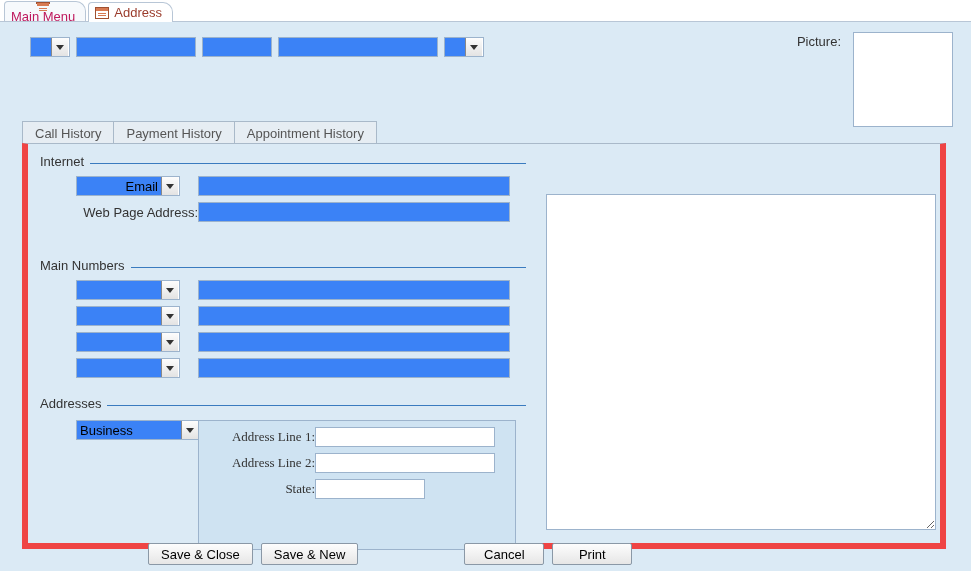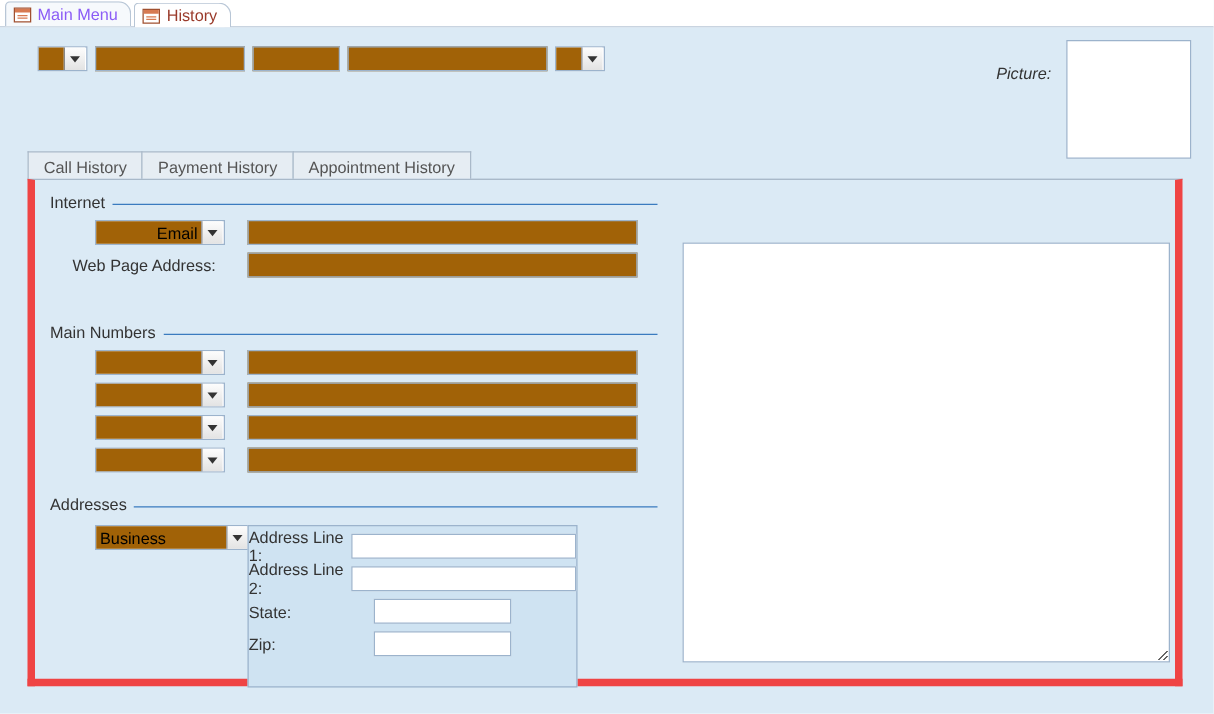--- a/index.html
+++ b/index.html
@@ -28,21 +28,21 @@
     height: 20px;
     padding: 0 10px 0 6px;
     background: #f6f9fc;
     border: 1px solid #b8c6d6;
     border-bottom: none;
     border-radius: 4px 10px 0 0;
     gap: 5px;
     cursor: pointer;
   }
   .app-tab.active { background: #fff; color: #9a3b2b; position: relative; top: 1px; }
-  .app-tab.inactive { color: #8b5cf6; }
+  .app-tab.inactive { color: #be185d; flex-direction: column; }
   .form-icon {
     width: 14px; height: 12px;
     border: 1px solid #a05030; background: #fff; position: relative;
   }
   .form-icon::before {
     content: ""; position: absolute; left: 0; top: 0; width: 100%; height: 3px; background: #d77a52;
   }
   .form-icon::after {
     content: ""; position: absolute; left: 2px; top: 5px; width: 8px; height: 1px; background: #d77a52; box-shadow: 0 2px 0 #d77a52;
   }
@@ -60,21 +60,21 @@
   .txt-med { width: 120px; }
   .txt-lg { width: 160px; }
   .combo-sm { width: 40px; }
 
   .jobtitle-row {
     position: absolute; left: 30px; top: 45px; display: flex; align-items: center; gap: 10px;
   }
   .jobtitle-row .lbl { width: 110px; }
   .jobtitle-row input { width: 320px; }
 
-  .picture-label { position: absolute; right: 130px; top: 29px; font-weight: normal; font-style: italic; }
+  .picture-label { position: absolute; right: 130px; top: 12px; font-weight: normal; }
   .picture-box {
     position: absolute; right: 18px; top: 10px; width: 100px; height: 95px;
     background: #fff; border: 1px solid #9cb3cc;
   }
 
   .tabset {
     position: absolute; left: 22px; top: 98px; width: 924px;
   }
   .tabstrip {
     display: flex;
@@ -118,24 +118,24 @@
   .groupbox .gline {
     position: absolute; left: 0; top: 7px; right: 0; height: 1px; background: #3a7bbf;
   }
   .groupbox .gbody { position: absolute; left: 0; top: 18px; right: 0; }
 
   .internet { left: 12px; top: 12px; width: 486px; height: 92px; }
   .phones   { left: 12px; top: 116px; width: 486px; height: 128px; }
   .addresses{ left: 12px; top: 254px; width: 486px; height: 150px; }
 
   .row { display: flex; align-items: center; height: 24px; margin-bottom: 2px; }
-  .row .lbl { width: 140px; text-align: left; }
+  .row .lbl { width: 140px; text-align: right; }
 
   input[type="text"], .txt {
-    height: 20px; border: 1px solid #9cb3cc; background: #a16207; padding: 0 3px; font-family: inherit; font-size: 13px;
+    height: 20px; border: 1px solid #9cb3cc; background: #3b82f6; padding: 0 3px; font-family: inherit; font-size: 13px;
   }
   .combo {
     display: inline-flex; height: 20px; border: 1px solid #9cb3cc; background: #fff;
   }
   .combo input { border: none; height: 18px; padding: 0 3px; width: calc(100% - 18px); font-family: inherit; font-size: 13px; }
   .combo .dd {
     width: 17px; height: 18px; border-left: 1px solid #888;
     background: linear-gradient(#fdfdfd,#e3e3e3);
     display: flex; align-items: center; justify-content: center; cursor: pointer;
   }
@@ -143,22 +143,22 @@
     content: ""; width: 0; height: 0; border-left: 4px solid transparent; border-right: 4px solid transparent; border-top: 5px solid #333;
   }
 
   .notes-label { position: absolute; left: 518px; top: 32px; margin-top: 28px; }
   .notes-box {
     position: absolute; left: 518px; top: 50px; width: 390px; height: 336px;
     background: #fff; border: 1px solid #9cb3cc;
   }
 
   .address-panel {
-    position: absolute; left: 158px; top: 0; width: 264px; height: 130px;
-    background: #cfe3f2; border: 1px solid #9cb3cc; padding: 4px 0;
+    position: absolute; left: 158px; top: 0; width: 318px; height: 130px;
+    background: #cfe3f2; border: 1px solid #9cb3cc; padding: 4px 16px; font-family: Liberation Serif, serif;
   }
   .address-panel .row .lbl { width: 100px; }
   .address-panel input { background: #fff; }
 
   .bottom-buttons {
     position: absolute; left: 0; bottom: 6px; width: 100%; display: flex; gap: 8px; padding-left: 148px;
   }
   .btn {
     height: 22px; padding: 0 12px; border: 1px solid #8a98a6; background: linear-gradient(#fdfdfd,#e6e6e6);
     font-family: inherit; font-size: 13px; cursor: pointer; border-radius: 2px;
@@ -168,21 +168,21 @@
 </head>
 <body>
 
 <div class="app-tabs">
   <div class="app-tab inactive">
     <span class="form-icon"></span>
     <span>Main Menu</span>
   </div>
   <div class="app-tab active">
     <span class="form-icon"></span>
-    <span>History</span>
+    <span>Address</span>
   </div>
 </div>
 
 <div class="form-area">
 
   <div class="picture-label">Picture:</div>
   <div class="picture-box"></div>
 
   <div class="top-row">
     <div class="combo combo-tiny">
@@ -287,28 +287,31 @@
                 <input class="txt" style="width: 180px;" type="text" value="">
               </div>
             <div class="row">
                 <span class="lbl">Address Line 2:</span>
                 <input class="txt" style="width: 180px;" type="text" value="">
               </div>
             <div class="row">
                 <span class="lbl">State:</span>
                 <input class="txt" style="width: 110px;" type="text" value="">
               </div>
-            <div class="row">
-                <span class="lbl">Zip:</span>
-                <input class="txt" style="width: 110px;" type="text" value="">
-              </div>
           </div>
         </div>
       </div>
 
       <div class="notes-label">Notes:</div>
       <textarea class="notes-box" style=""></textarea>
 
     </div>
   </div>
 
+  <div class="bottom-buttons">
+    <button class="btn">Save &amp; Close</button>
+    <button class="btn">Save &amp; New</button>
+    <div class="gap"></div>
+    <button class="btn" style="width:80px">Cancel</button>
+    <button class="btn" style="width:80px">Print</button>
+  </div>
 
 </div>
 
 </body></html>

